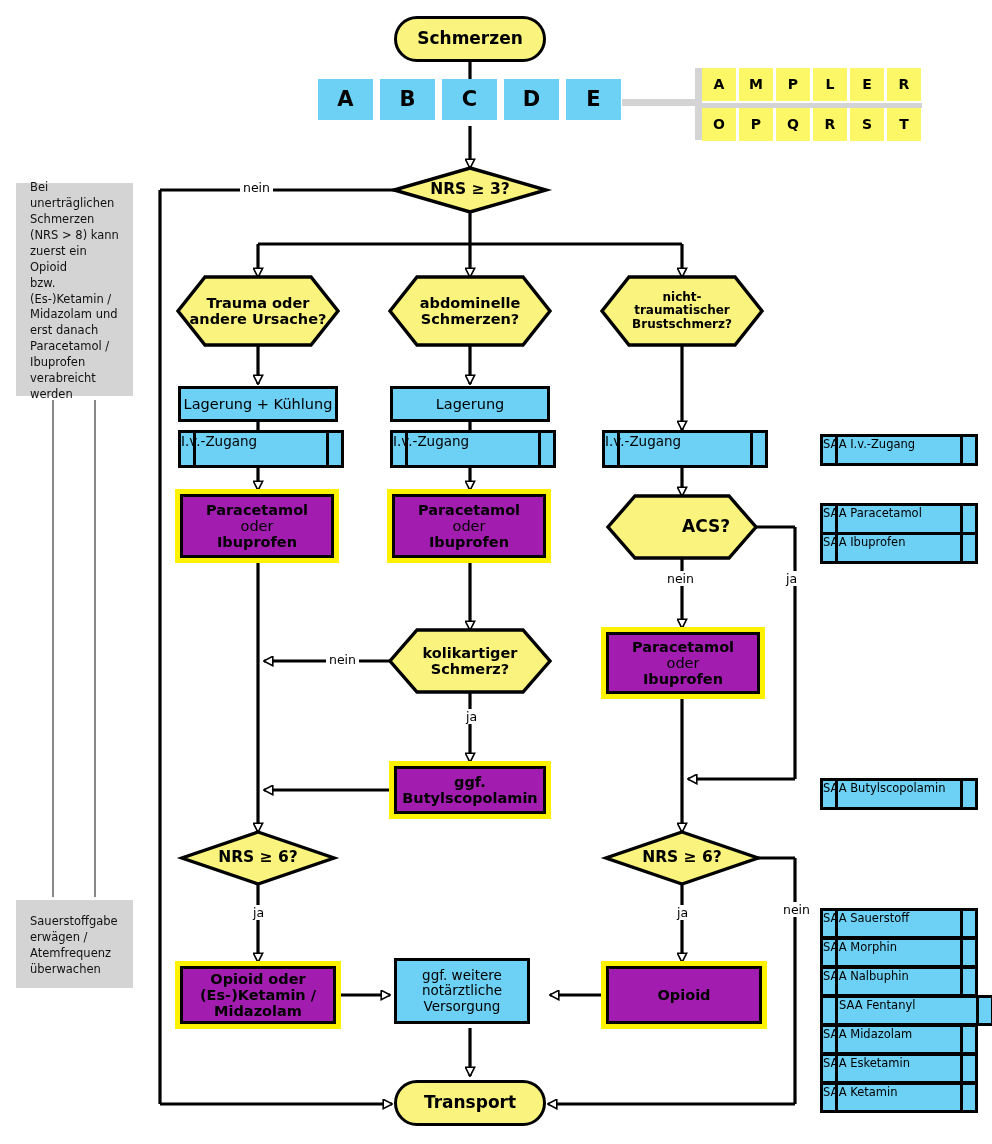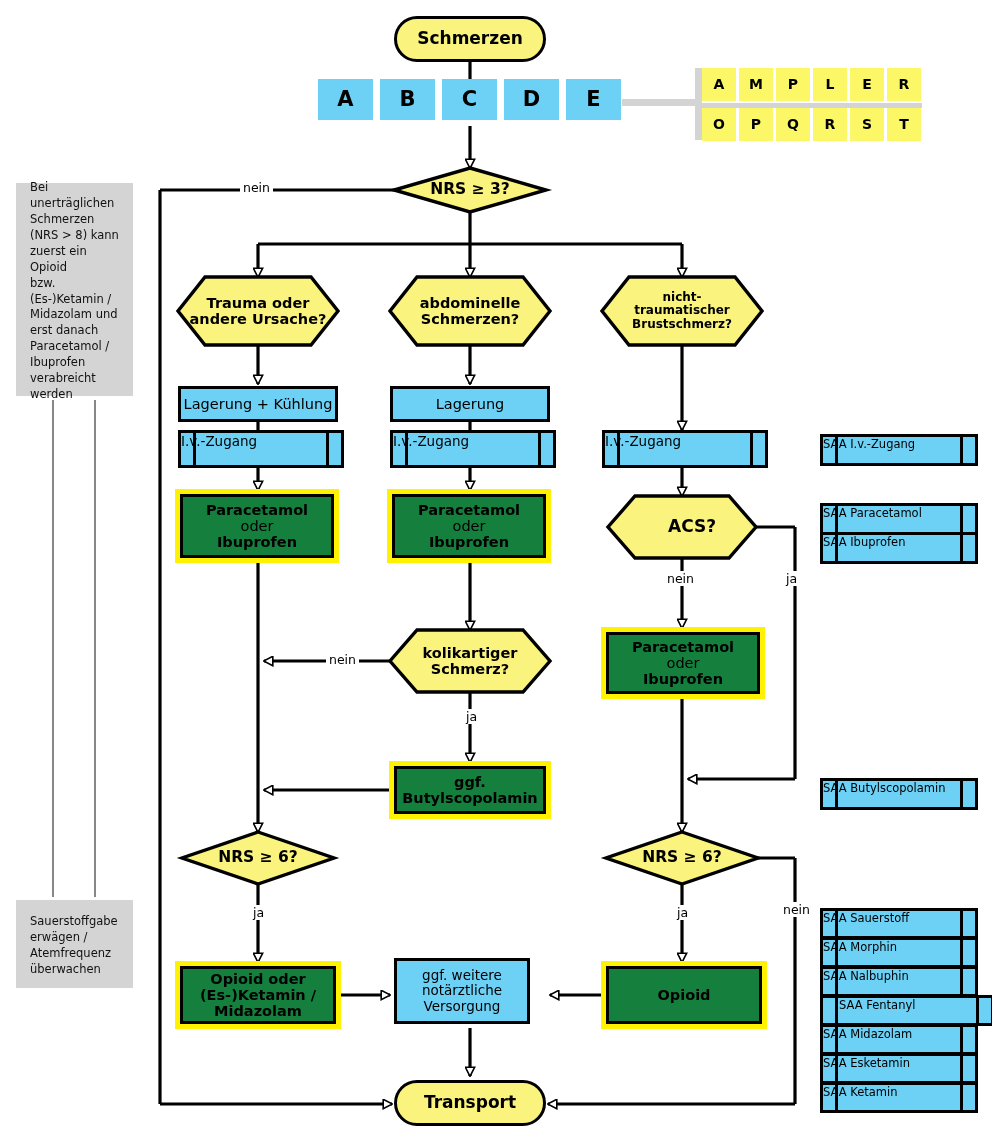--- a/index.html
+++ b/index.html
@@ -102,21 +102,21 @@
     position: relative;
     z-index: 2;
     width: 100%;
     text-align: center;
     margin-top: 15px;
   }
   .predef.saa { font-size: 11.5px; }
 
   
   .drug {
-    background: #15803d;
+    background: #a21caf;
     border: 3px solid #000000;
     outline: 5px solid #FFF200;
     outline-offset: 0px;
     font-size: 14.5px;
     font-weight: bold;
     flex-direction: column;
   }
   .drug .reg { font-weight: normal; }
 
   
@@ -340,21 +340,21 @@
   </div>
   <div class="shape-label" style="left:180px; top:277px; width:156px; height:68px; white-space:pre-line;">
     <span>Trauma oder
 andere Ursache?</span>
   </div>
   <div class="shape-label" style="left:604px; top:277px; width:156px; height:68px; white-space:pre-line; font-size:12px;">
     <span>nicht-
 traumatischer
 Brustschmerz?</span>
   </div>
-  <div class="shape-label" style="left:620px; top:496px; width:144px; height:62px; font-size:17px;">
+  <div class="shape-label" style="left:634px; top:496px; width:144px; height:62px; font-size:17px;">
     <span>ACS?</span>
   </div>
   <div class="shape-label" style="left:392px; top:630px; width:156px; height:62px; white-space:pre-line;">
     <span>kolikartiger
 Schmerz?</span>
   </div>
   <div class="shape-label dia" style="left:190px; top:832px; width:136px; height:52px;">
     <span>NRS ≥ 6?</span>
   </div>
   <div class="shape-label dia" style="left:614px; top:832px; width:136px; height:52px;">

